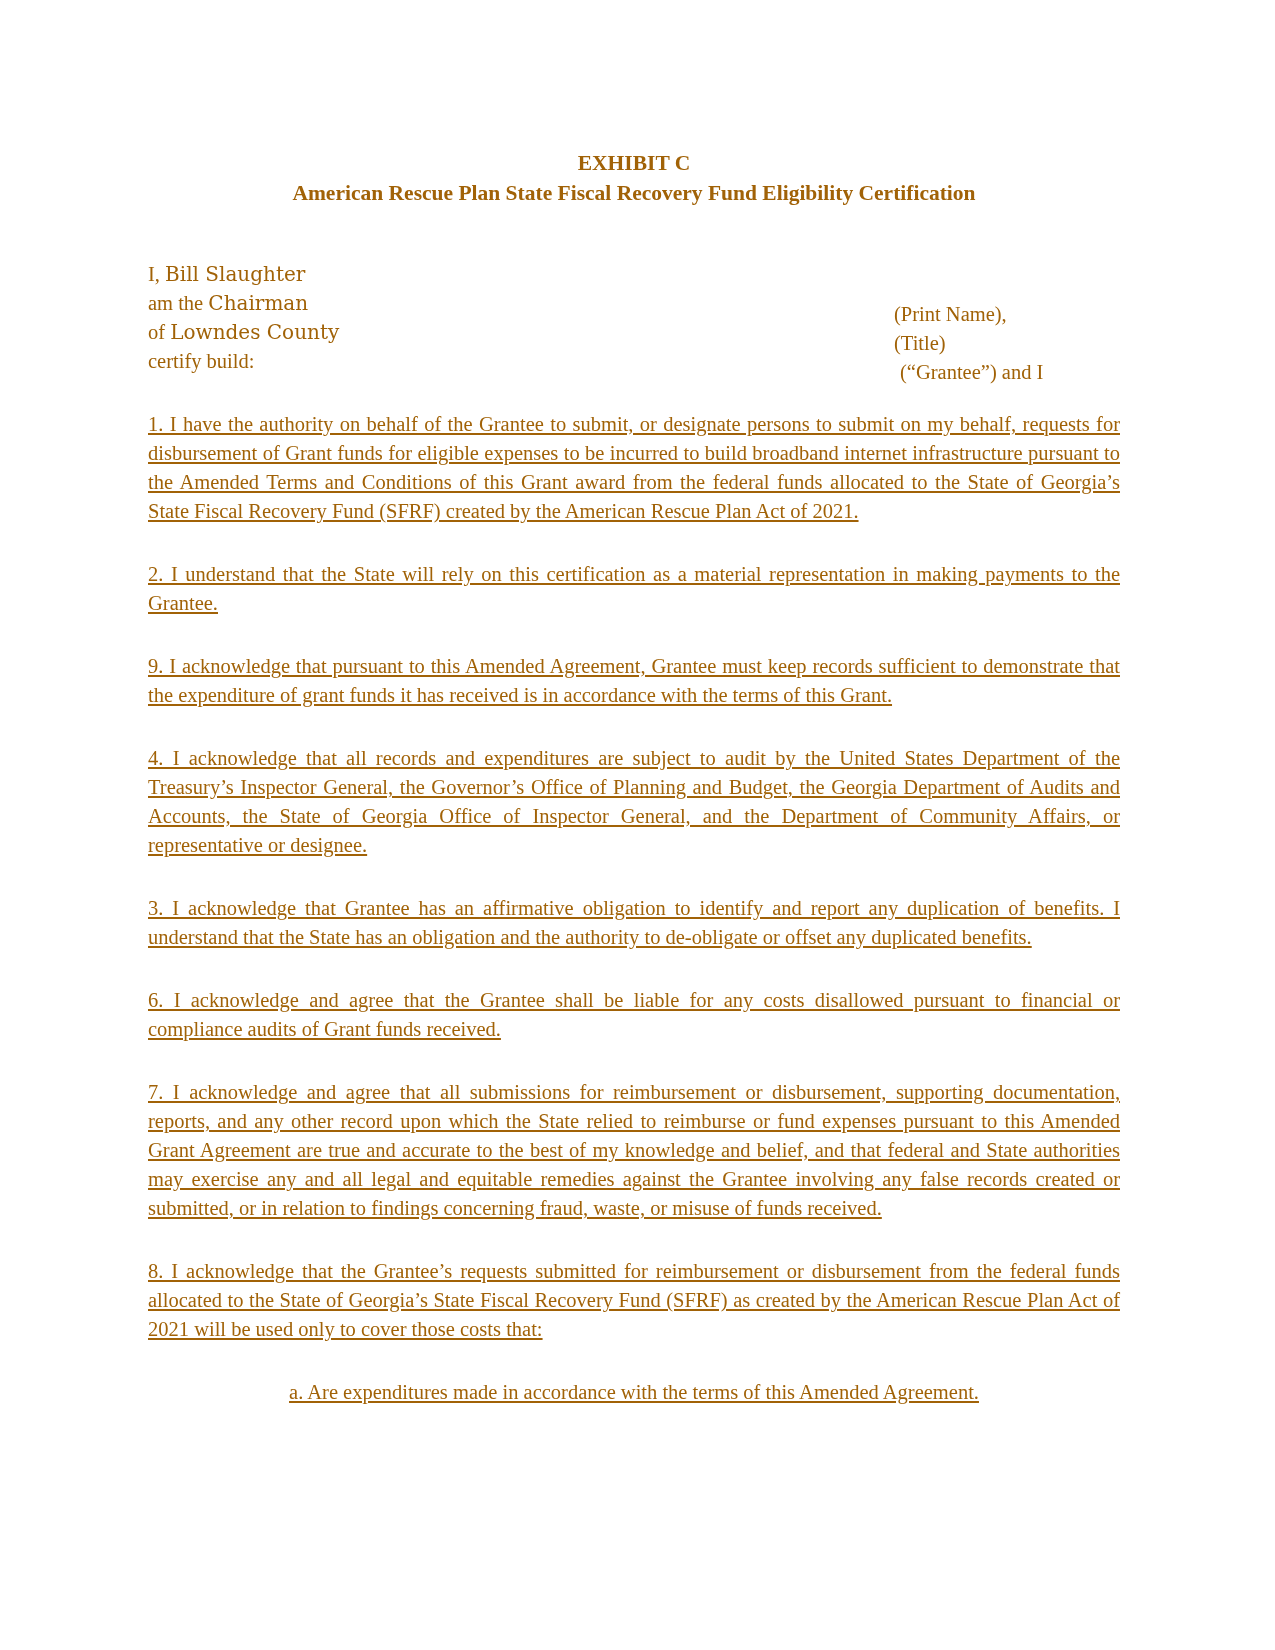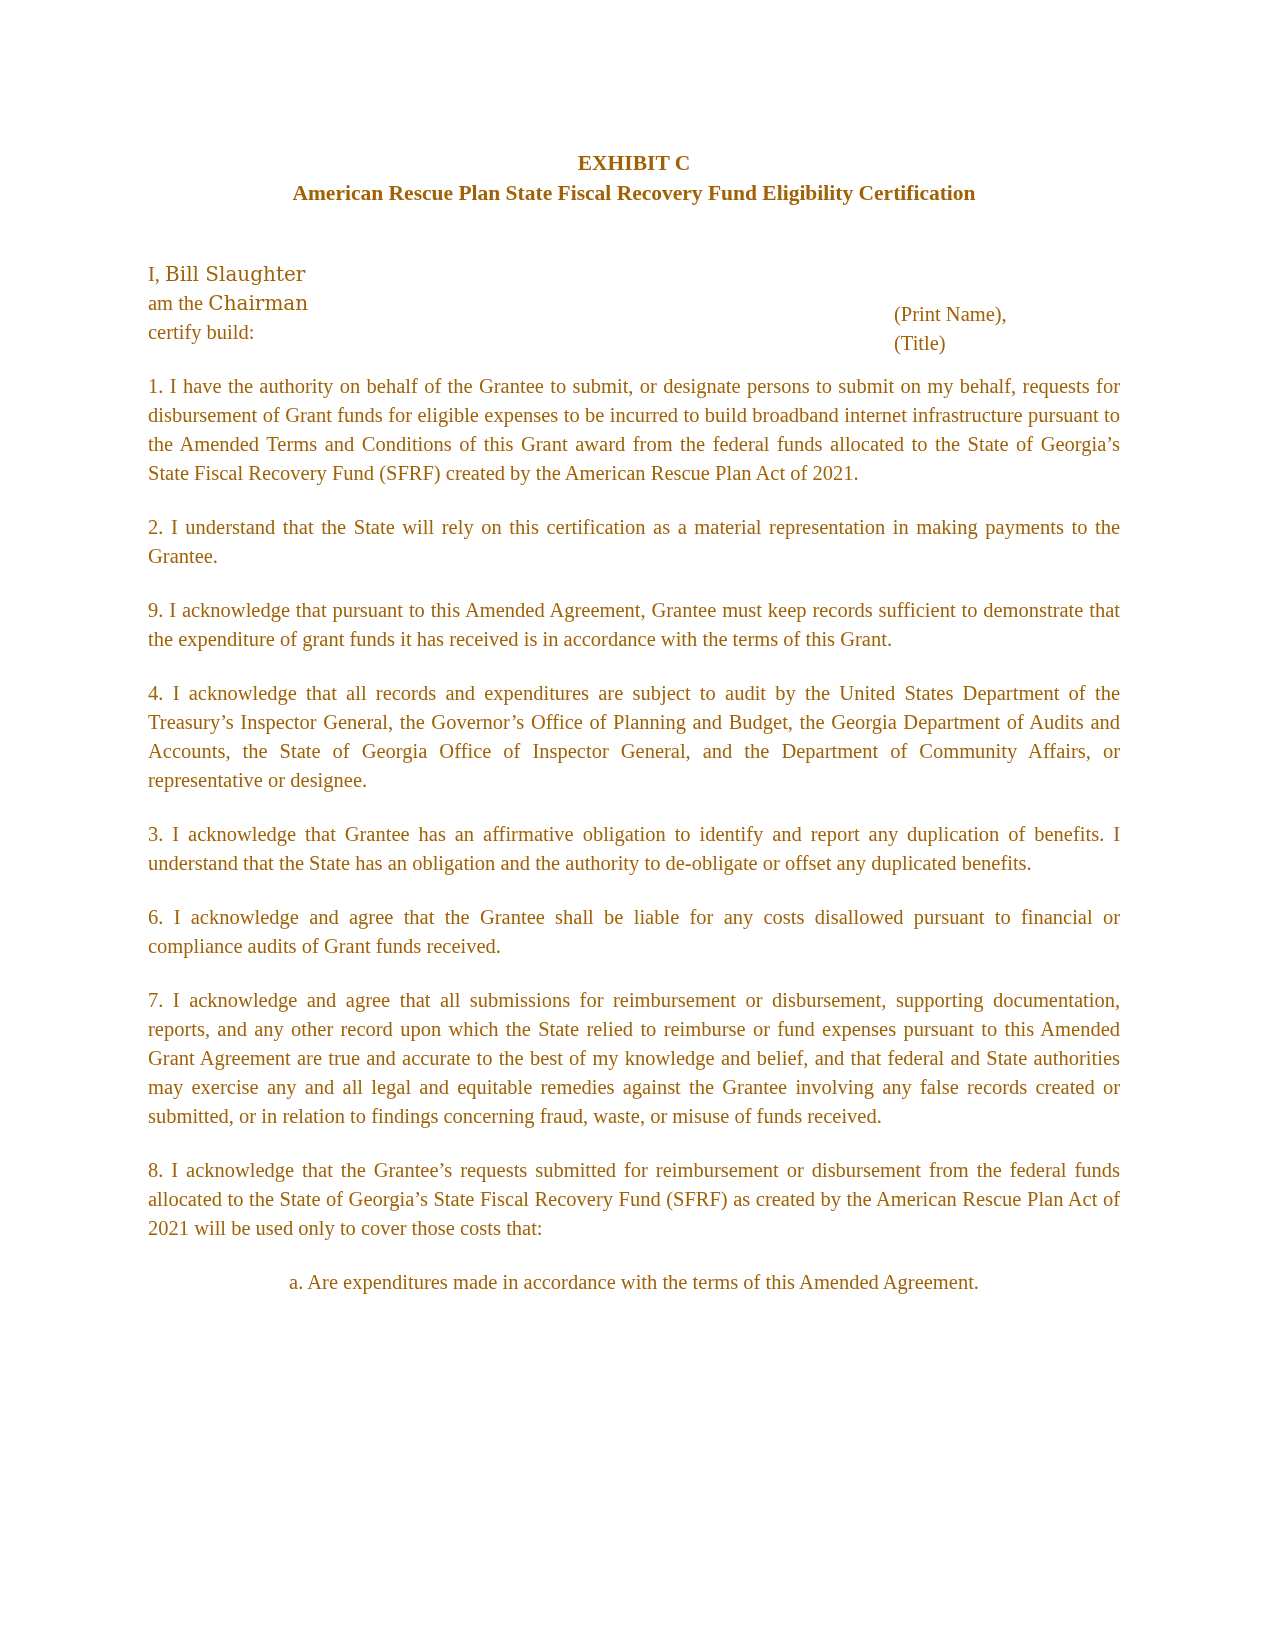--- a/index.html
+++ b/index.html
@@ -46,22 +46,23 @@
   .form-label {
     position: absolute;
     left: 746px;
     top: 0;
     margin-top: 40px;
   }
   .form-label--indent {
     left: 752px;
   }
   .para {
-    margin: 25px 0 0 0;
+    margin: 34px 0 0 0;
     text-align: justify;
+    text-decoration: underline;
   }
   .sub-item {
     text-align: center;
   }
 </style>
 </head>
 <body>
 
 <div class="page">
   <div class="content">
@@ -75,20 +76,25 @@
       <div class="form-row">
         <span class="prefix">I,</span>
         <span class="fill-value">Bill Slaughter</span>
         <span class="form-label">(Print Name),</span>
       </div>
       <div class="form-row">
         <span class="prefix">am the</span>
         <span class="fill-value">Chairman</span>
         <span class="form-label">(Title)</span>
       </div>
+      <div class="form-row">
+        <span class="prefix">of</span>
+        <span class="fill-value">Lowndes County</span>
+        <span class="form-label form-label--indent">(“Grantee”) and I</span>
+      </div>
       <div class="form-row">certify build:</div>
     </div>
 
     <p class="para">1. I have the authority on behalf of the Grantee to submit, or designate persons to submit on my behalf, requests for disbursement of Grant funds for eligible expenses to be incurred to build broadband internet infrastructure pursuant to the Amended Terms and Conditions of this Grant award from the federal funds allocated to the State of Georgia’s State Fiscal Recovery Fund (SFRF) created by the American Rescue Plan Act of 2021.</p>
     <p class="para">2. I understand that the State will rely on this certification as a material representation in making payments to the Grantee.</p>
     <p class="para">9. I acknowledge that pursuant to this Amended Agreement, Grantee must keep records sufficient to demonstrate that the expenditure of grant funds it has received is in accordance with the terms of this Grant.</p>
     <p class="para">4. I acknowledge that all records and expenditures are subject to audit by the United States Department of the Treasury’s Inspector General, the Governor’s Office of Planning and Budget, the Georgia Department of Audits and Accounts, the State of Georgia Office of Inspector General, and the Department of Community Affairs, or representative or designee.</p>
     <p class="para">3. I acknowledge that Grantee has an affirmative obligation to identify and report any duplication of benefits. I understand that the State has an obligation and the authority to de-obligate or offset any duplicated benefits.</p>
     <p class="para">6. I acknowledge and agree that the Grantee shall be liable for any costs disallowed pursuant to financial or compliance audits of Grant funds received.</p>
     <p class="para">7. I acknowledge and agree that all submissions for reimbursement or disbursement, supporting documentation, reports, and any other record upon which the State relied to reimburse or fund expenses pursuant to this Amended Grant Agreement are true and accurate to the best of my knowledge and belief, and that federal and State authorities may exercise any and all legal and equitable remedies against the Grantee involving any false records created or submitted, or in relation to findings concerning fraud, waste, or misuse of funds received.</p>

